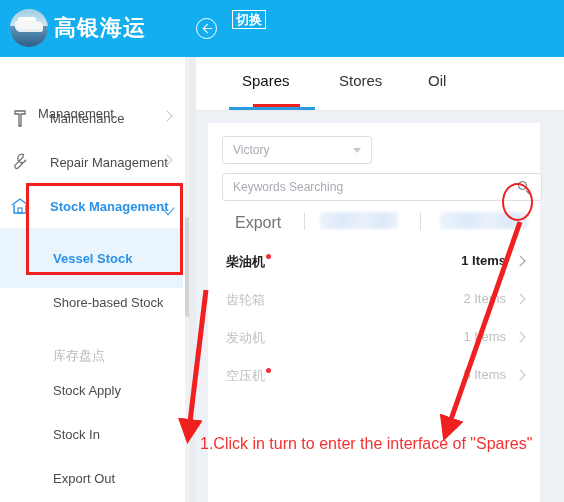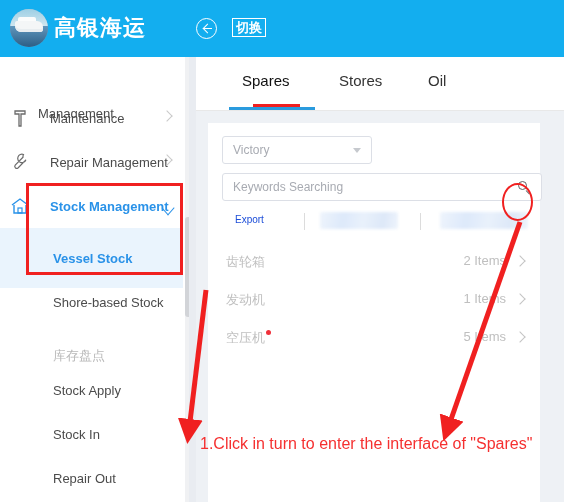--- a/index.html
+++ b/index.html
@@ -92,21 +92,21 @@
   }
   .back-btn:after {
     content: "";
     position: absolute;
     left: 6px; top: 9.2px;
     width: 9px; height: 0;
     border-top: 1.4px solid #fff;
   }
   .switch-box {
     position: absolute;
-    left: 232px; top: 18px;
+    left: 232px; top: 10px;
     border: 1.3px solid #ffffff;
     color: #ffffff;
     font-size: 13px;
     line-height: 15px;
     padding: 1px 3px;
     font-weight: bold;
   }
 
   
   .sidebar {
@@ -321,22 +321,22 @@
   }
 
   .toolrow {
     position: absolute;
     left: 14px; top: 87px;
     width: 320px; height: 26px;
   }
   .export-link {
     position: absolute;
     left: 13px; top: 4px;
-    font-size: 10px;
-    color: #1d4ed8;
+    font-size: 16px;
+    color: #737373;
     cursor: pointer;
   }
   .divider-v {
     position: absolute;
     top: 3px;
     width: 1px; height: 17px;
     background: #dcdcdc;
   }
   .blur-chip {
     position: absolute;
@@ -496,21 +496,21 @@
     <div class="sub-item" style="top:259px">
       <span class="sub-label dim">库存盘点</span>
     </div>
     <div class="sub-item" style="top:303px">
       <span class="sub-label">Stock Apply</span>
     </div>
     <div class="sub-item" style="top:347px">
       <span class="sub-label">Stock In</span>
     </div>
     <div class="sub-item" style="top:391px">
-      <span class="sub-label">Repair Out</span>
+      <span class="sub-label">Export Out</span>
     </div>
 
     <div class="sb-track"></div>
     <div class="sb-thumb"></div>
   </div>
   <div class="sidebar-edge"></div>
 
   <div class="main">
 
     <div class="tabbar">
@@ -539,20 +539,25 @@
 
       <div class="toolrow">
         <span class="export-link">Export</span>
         <span class="divider-v" style="left:82px"></span>
         <span class="blur-chip" style="left:98px; width:78px;"></span>
         <span class="divider-v" style="left:198px"></span>
         <span class="blur-chip" style="left:218px; width:88px;"></span>
       </div>
 
       <div class="list">
+        <div class="list-row active">
+          <span class="row-name"><span>柴油机</span><span class="dot"></span></span>
+          <span class="row-count">1 Items</span>
+          <span class="row-chevron"></span>
+        </div>
         <div class="list-row">
           <span class="row-name"><span>齿轮箱</span></span>
           <span class="row-count">2 Items</span>
           <span class="row-chevron"></span>
         </div>
         <div class="list-row">
           <span class="row-name"><span>发动机</span></span>
           <span class="row-count">1 Items</span>
           <span class="row-chevron"></span>
         </div>

